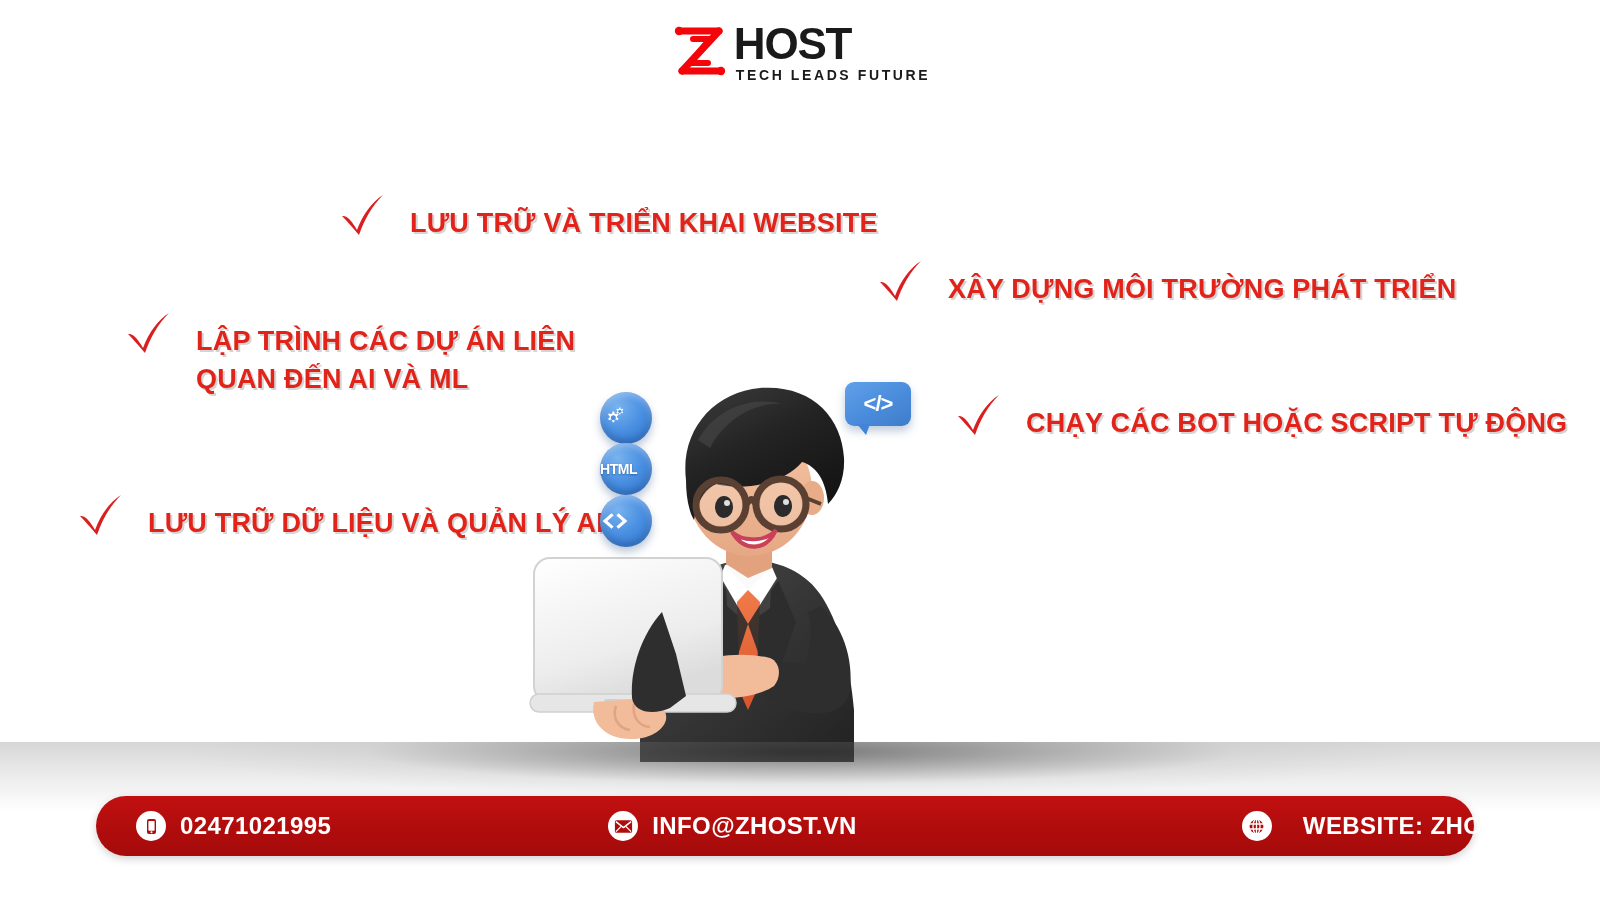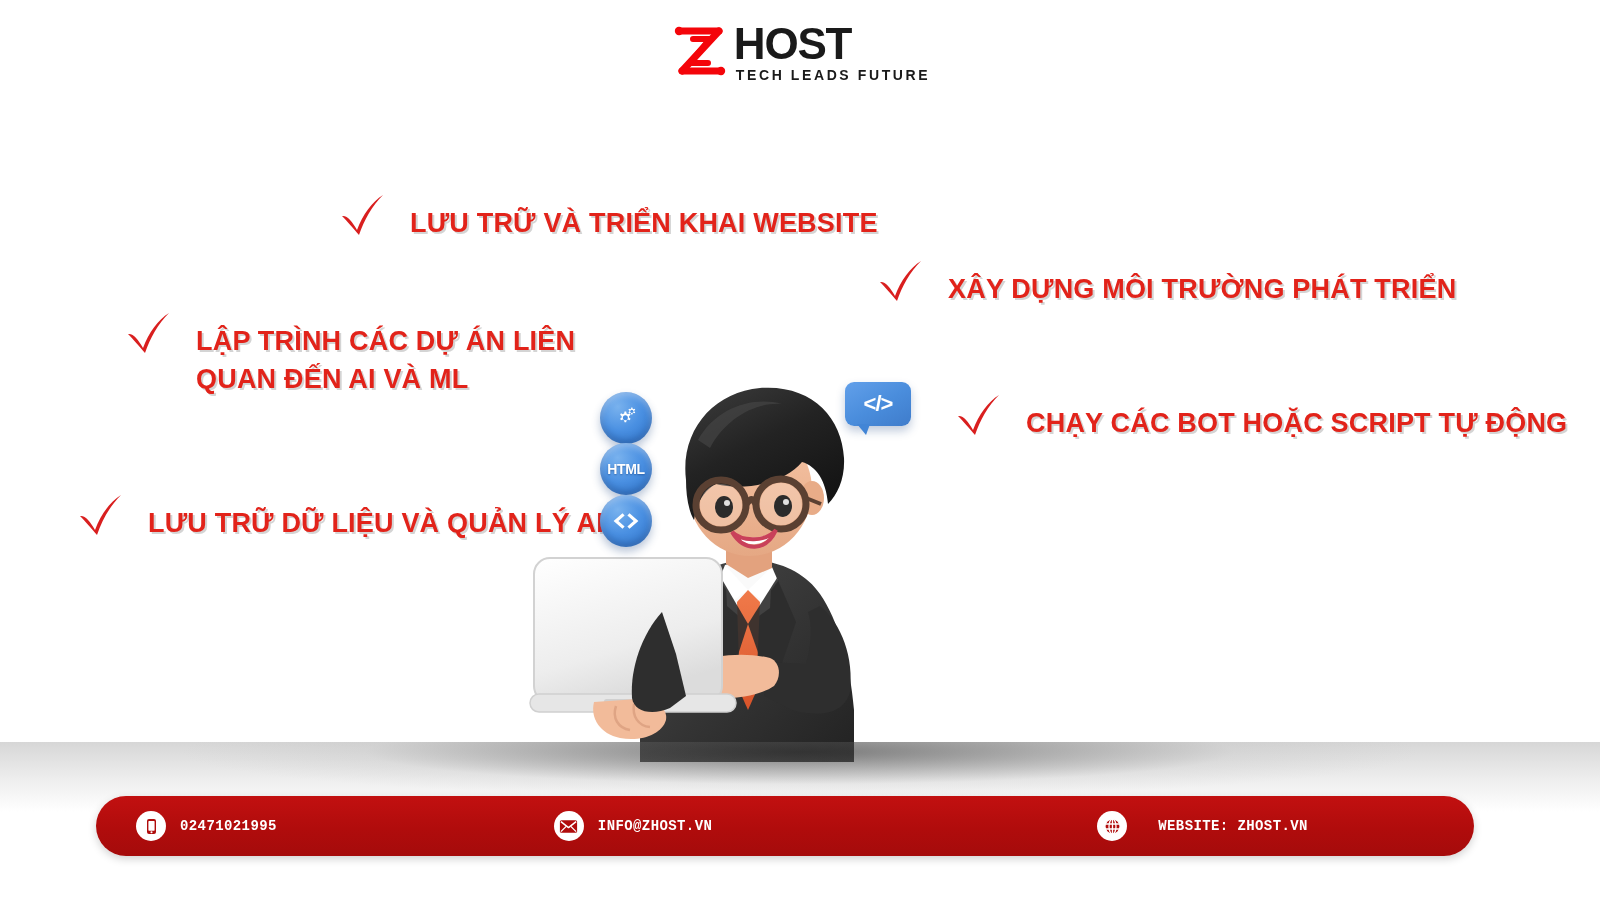--- a/index.html
+++ b/index.html
@@ -124,21 +124,21 @@
     position: absolute;
     width: 52px;
     height: 52px;
     border-radius: 50%;
     background: radial-gradient(circle at 34% 28%, #79b2ee 0%, #4a90e2 48%, #2f72c6 100%);
     box-shadow: 0 5px 9px rgba(30,70,130,0.30),
                 inset 0 -4px 7px rgba(20,60,120,0.38),
                 inset 0 3px 6px rgba(255,255,255,0.40);
     display: flex;
     align-items: center;
-    justify-content: center;
+    justify-content: flex-start;
     color: #ffffff;
   }
   .badge-gear  { left: 600px; top: 392px; }
   .badge-html  { left: 600px; top: 443px; }
   .badge-code  { left: 600px; top: 495px; }
 
   .badge-html-label {
     font-family: "Liberation Sans", sans-serif;
     font-weight: bold;
     font-size: 14px;
@@ -220,23 +220,23 @@
     height: 30px;
     border-radius: 50%;
     background: #ffffff;
     display: flex;
     align-items: center;
     justify-content: center;
     flex: 0 0 auto;
   }
   .c-icon svg { display: block; }
   .c-label {
-    font-family: Liberation Mono, monospace;
-    font-weight: bold;
-    font-size: 14px;
+    font-family: Liberation Sans, sans-serif;
+    font-weight: bold;
+    font-size: 24px;
     letter-spacing: 0.4px;
     color: #ffffff;
     white-space: nowrap;
     text-align: center;
   }
 </style>
 </head>
 <body>
 
 <div class="canvas">

